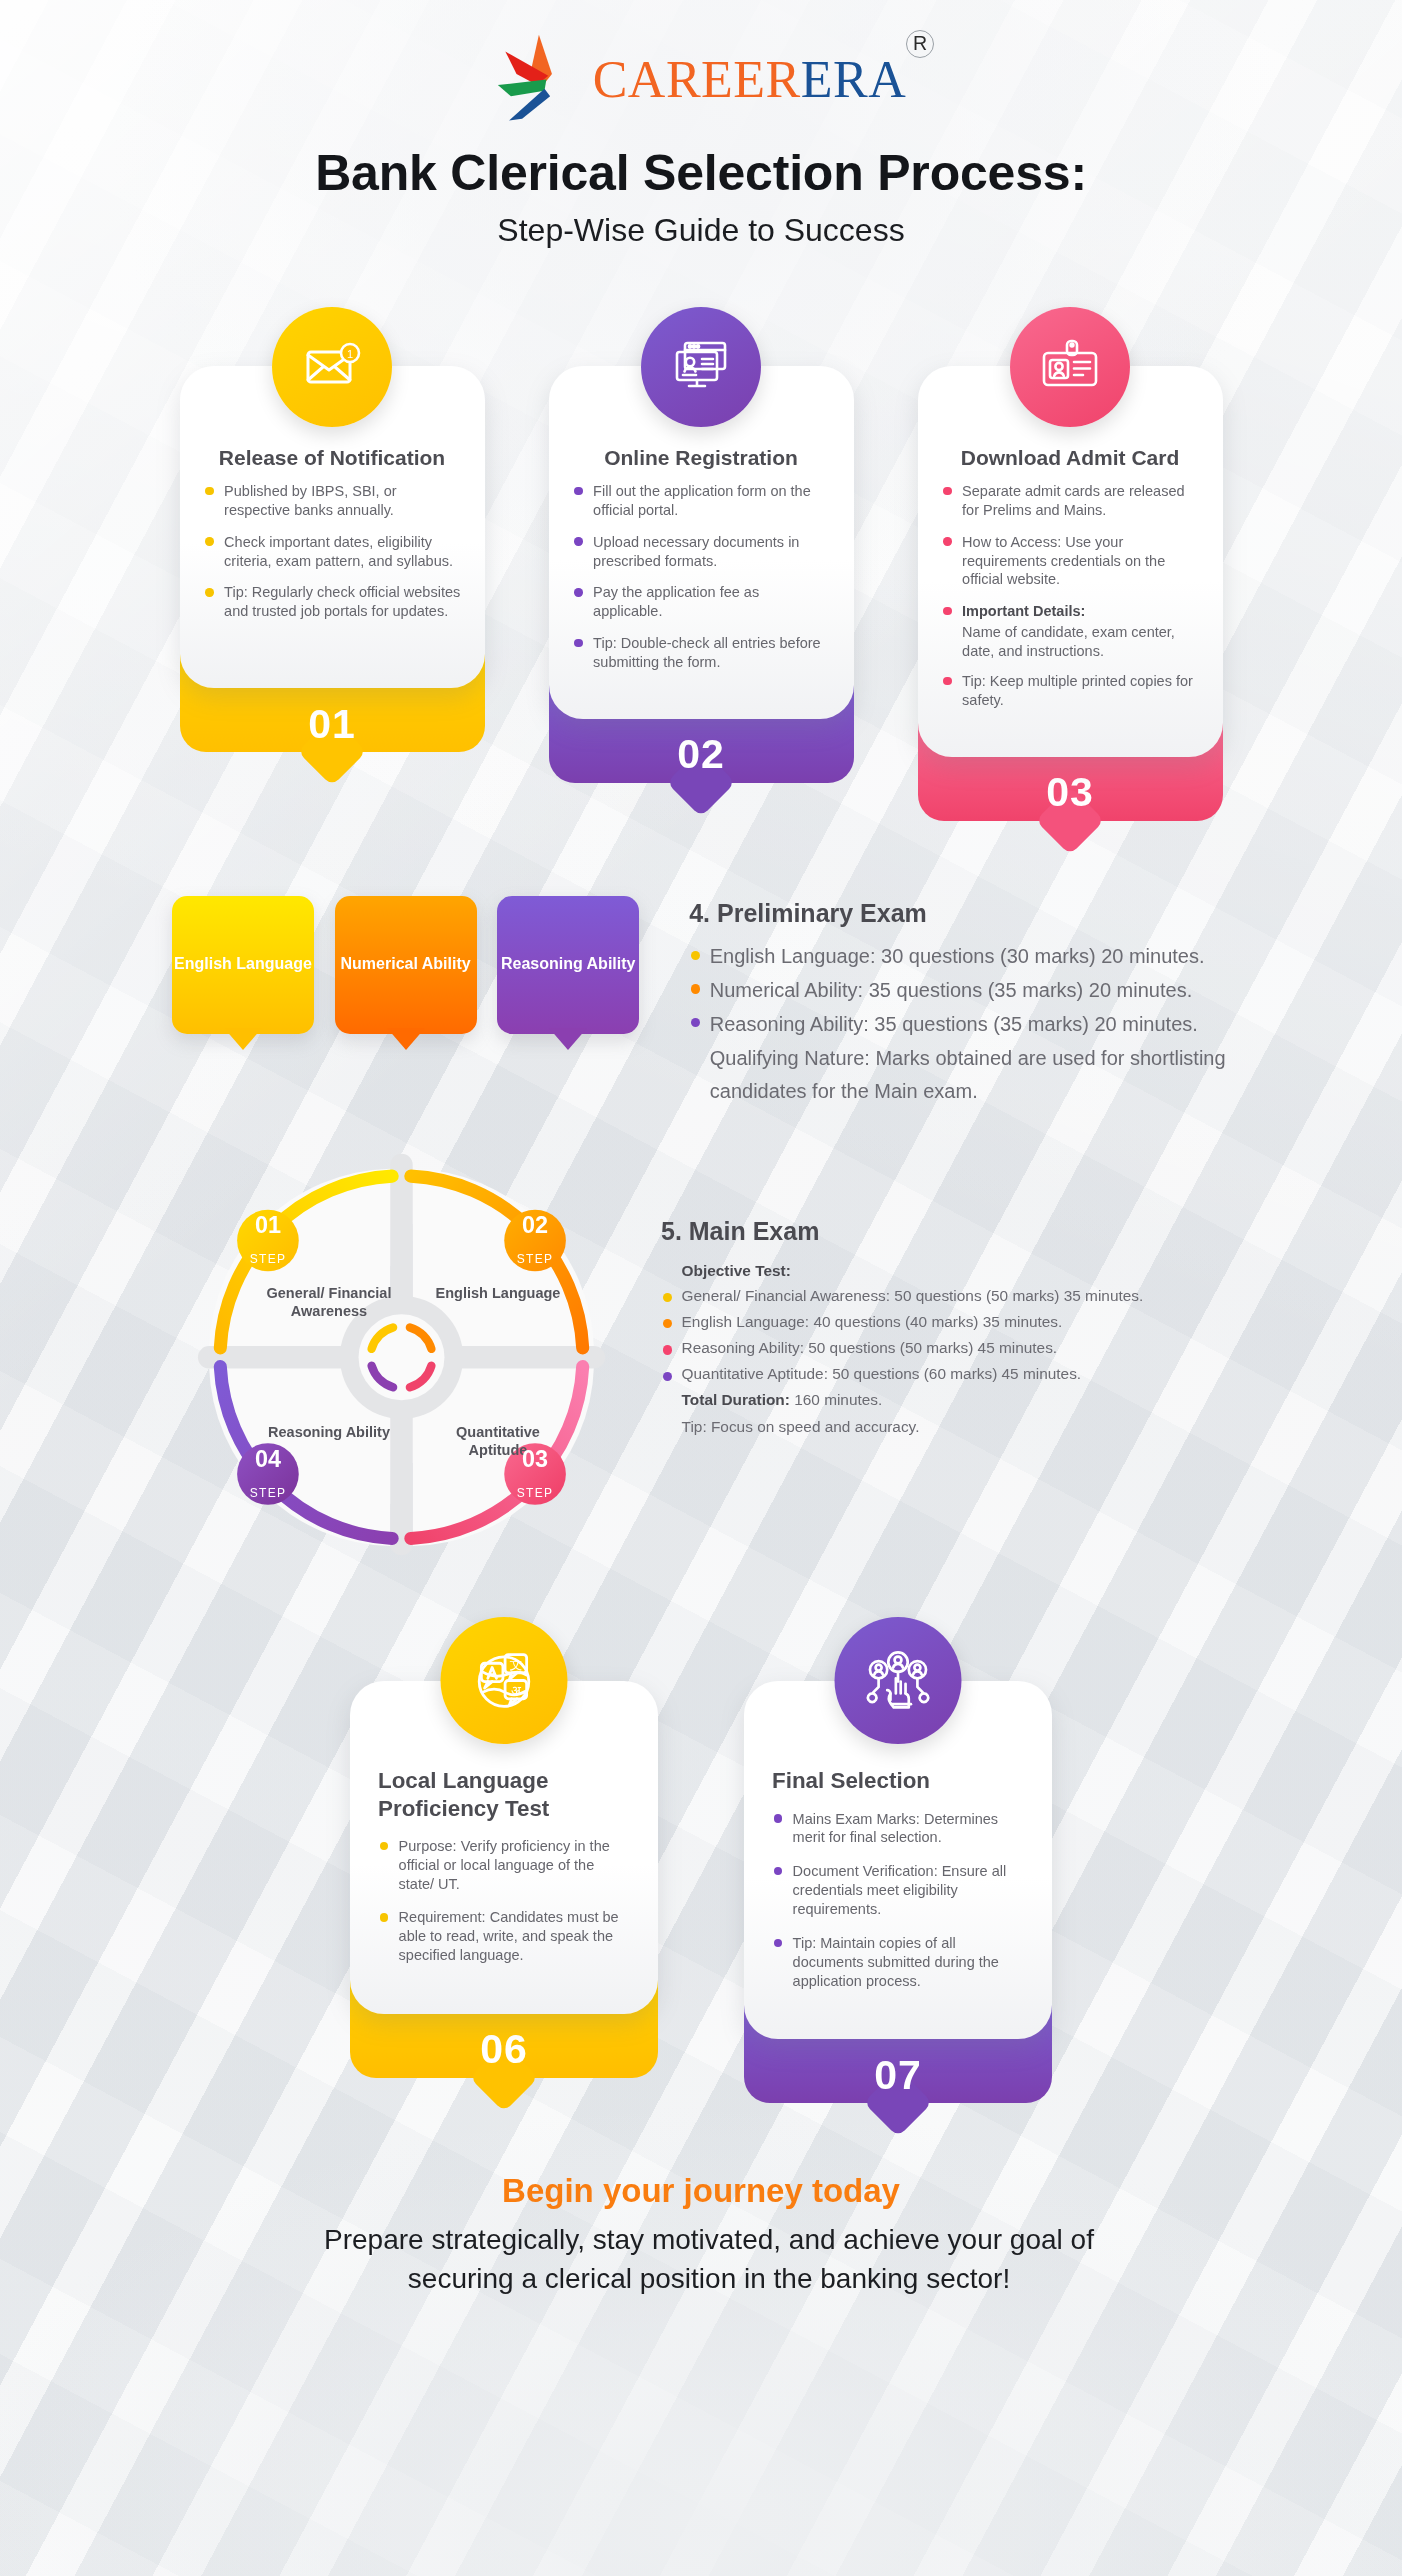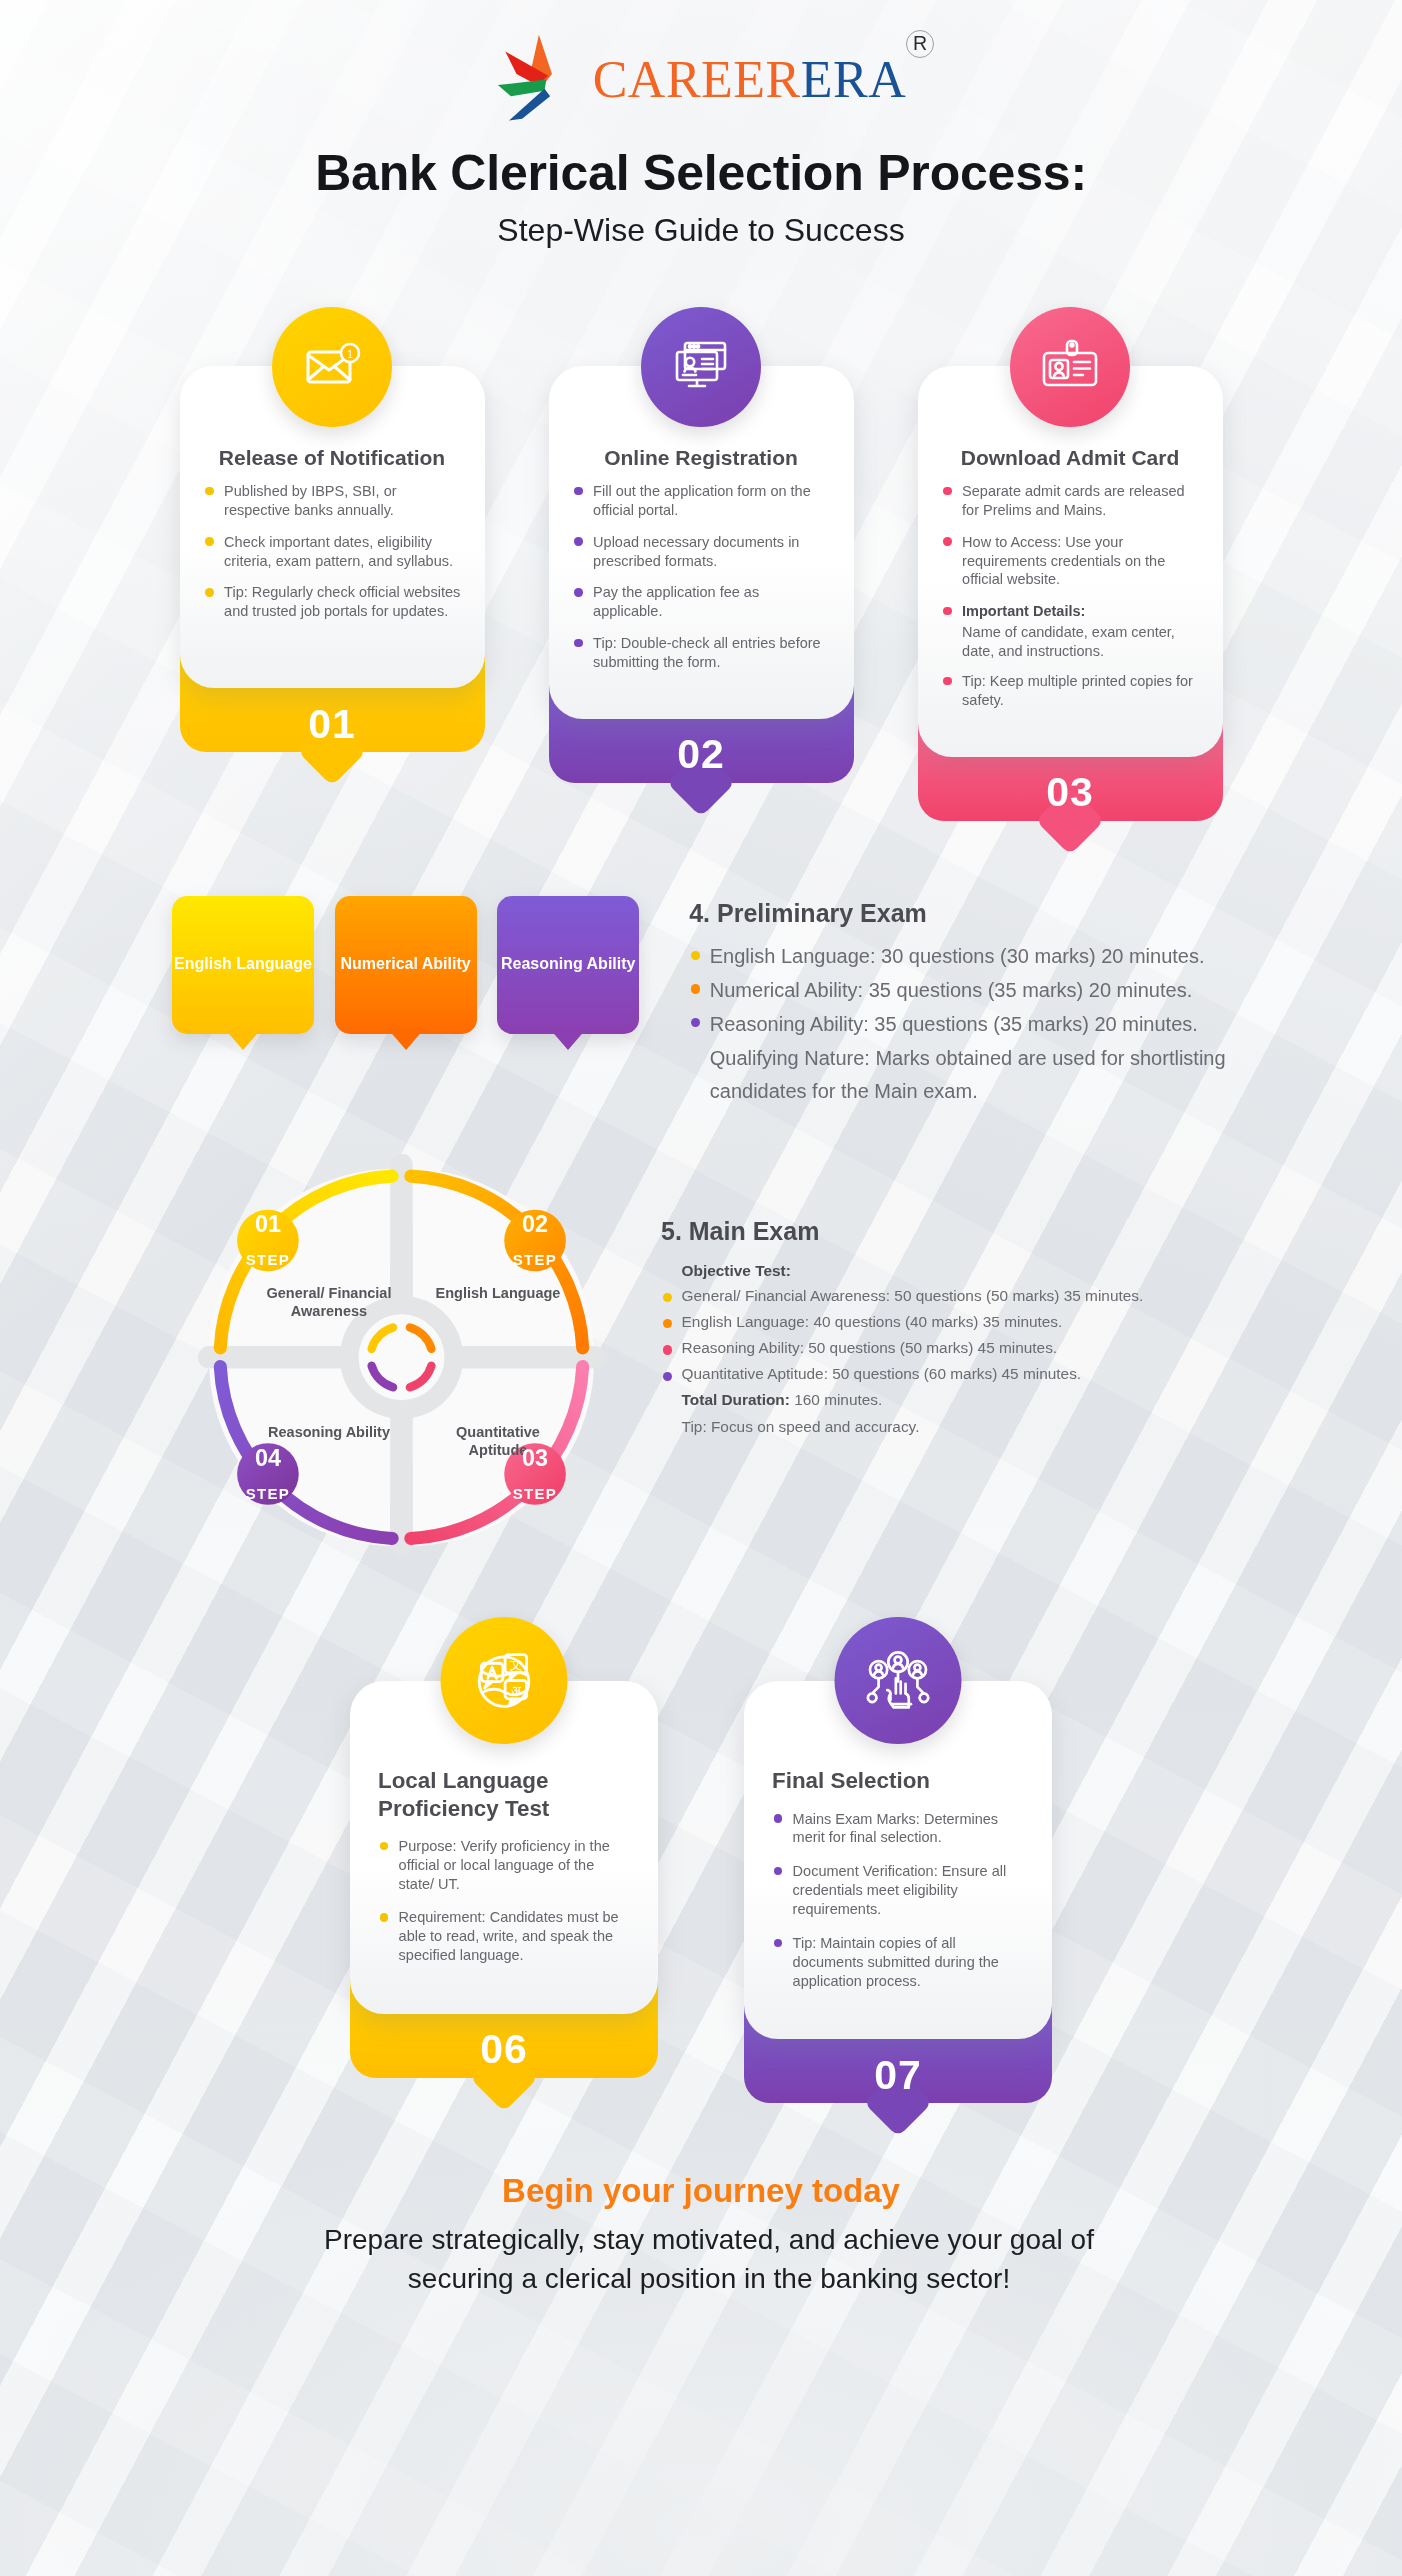--- a/index.html
+++ b/index.html
@@ -169,21 +169,21 @@
     position: absolute; text-align: center;
     font-size: 14.5px; font-weight: 700; color: #55555c; line-height: 1.25;
     width: 140px;
   }
   .step-badge {
     position: absolute; width: 62px; height: 62px; border-radius: 50%;
     display: flex; flex-direction: column; align-items: center; justify-content: center;
     color: #fff; box-shadow: 0 4.7px 11.2px rgba(0,0,0,0.18);
   }
   .step-badge .n { font-size: 23.4px; font-weight: 700; line-height: 1; }
-  .step-badge .s { font-size: 15px; font-weight: 700; letter-spacing: 1.3px; margin-top: 15px; }
+  .step-badge .s { font-size: 12px; font-weight: 400; letter-spacing: 1.3px; margin-top: 15px; }
   .main-text { padding-top: 73px; }
   .main-text .sec-list li { font-size: 15.4px; line-height: 1.52; }
 
   
   .bottom-row {
     display: flex; justify-content: center; gap: 86px; margin-top: 52px;
   }
   .bottom-row .step-card { width: 308px; }
   .bottom-row .card-icon { width: 127px; height: 127px; }
   .bottom-row .card-body { margin-top: 64px; padding: 86px 28px 34px 28px; min-height: 280px; }

